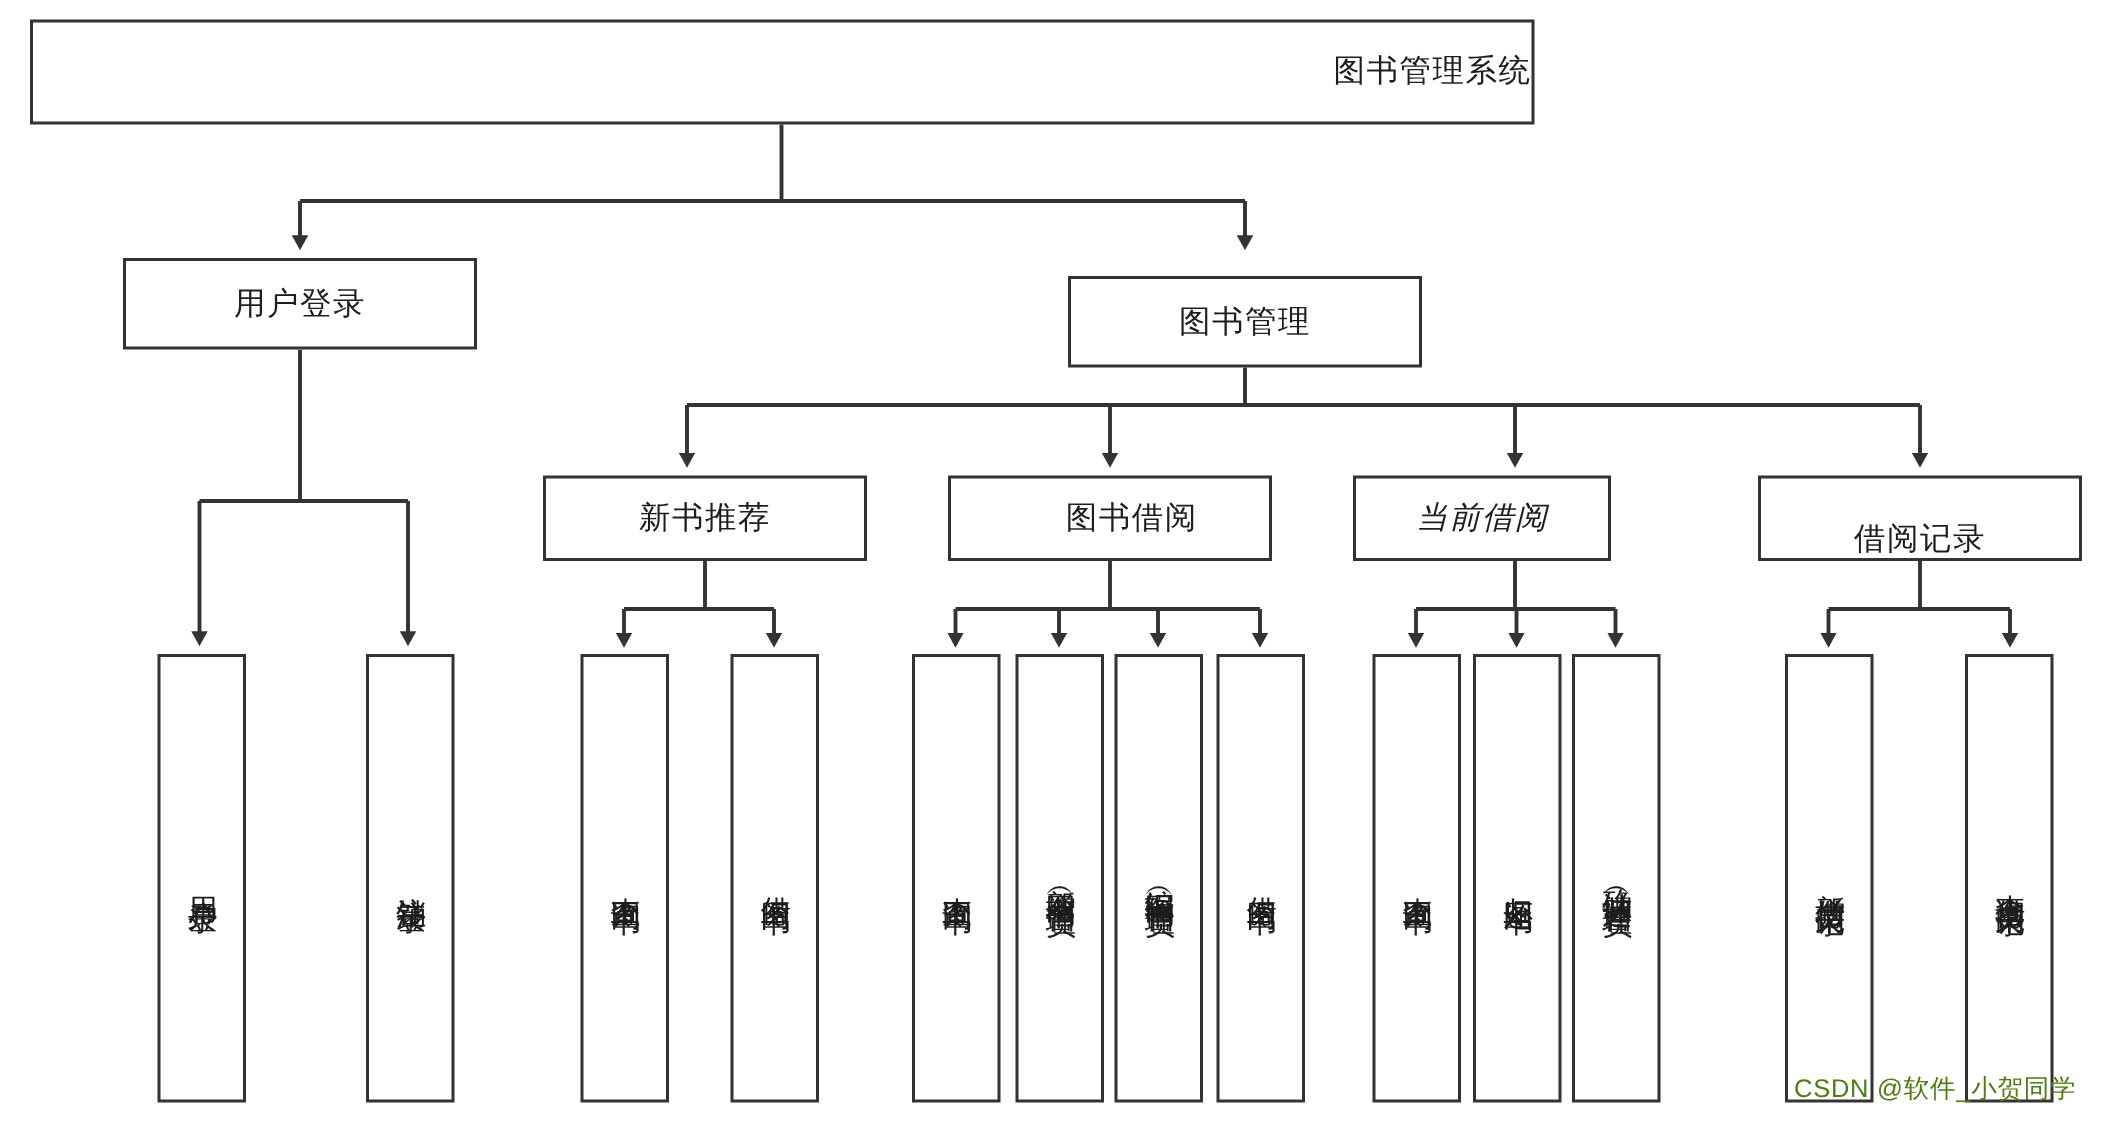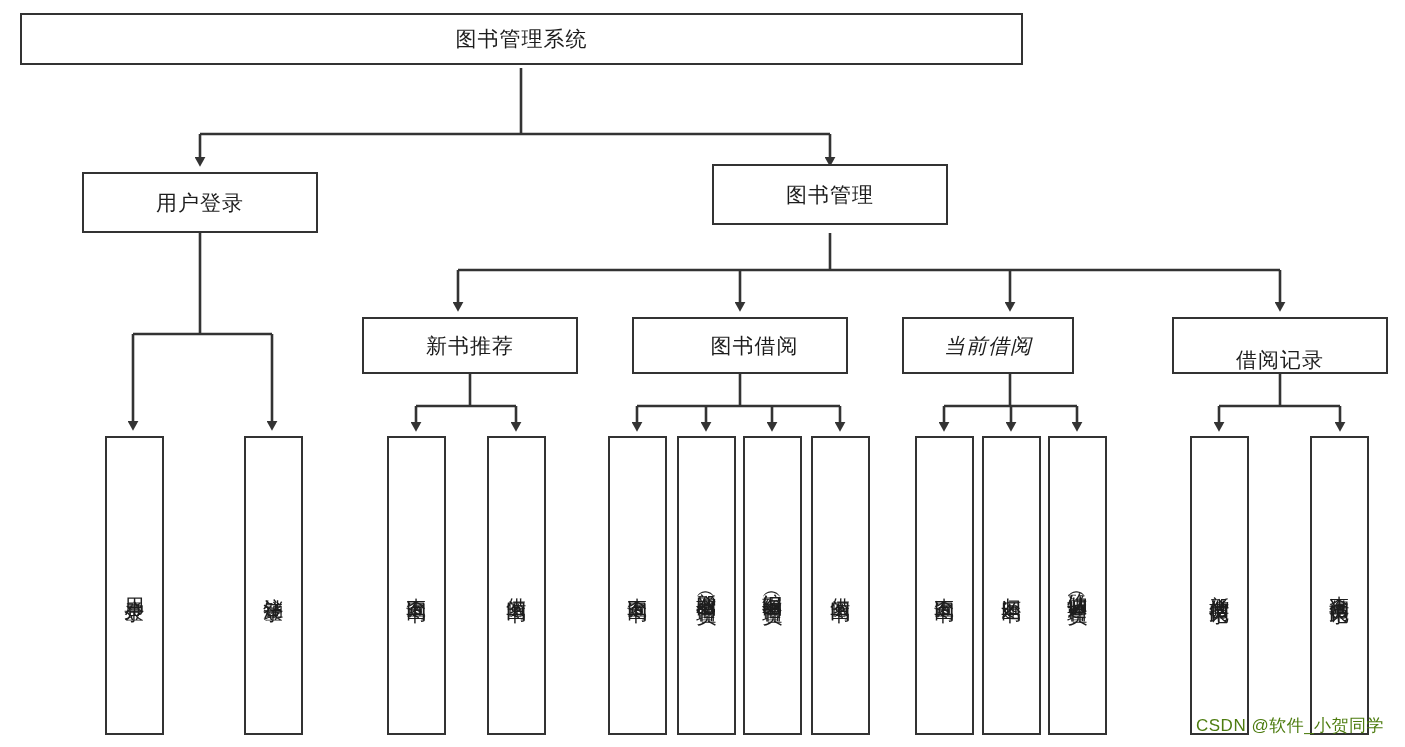--- a/index.html
+++ b/index.html
@@ -111,28 +111,28 @@
       <path d="M1011,406 L1011,423" marker-end="url(#arrow)"></path>
       <path d="M1077,406 L1077,423" marker-end="url(#arrow)"></path>
 
       <path d="M1280,374 L1280,406"></path>
       <path d="M1219,406 L1340,406"></path>
       <path d="M1219,406 L1219,423" marker-end="url(#arrow)"></path>
       <path d="M1340,406 L1340,423" marker-end="url(#arrow)"></path>
     </g>
   </svg>
 
-  <div class="node h" style="left:20px; top:13px; width:1003px; height:52px;">
+  <div class="node h" style="left:20px; top:13px; width:1003px; height:70px;justify-content:flex-end;">
     <span>图书管理系统</span>
   </div>
 
   <div class="node h" style="left:82px; top:172px; width:236px; height:61px;">
     <span>用户登录</span>
   </div>
-  <div class="node h" style="left:712px; top:164px; width:236px; height:61px;">
+  <div class="node h" style="left:712px; top:184px; width:236px; height:61px;">
     <span>图书管理</span>
   </div>
 
   <div class="node h" style="left:362px; top:317px; width:216px; height:57px;justify-content:center;">
     <span>新书推荐</span>
   </div>
   <div class="node h" style="left:632px; top:317px; width:216px; height:57px;padding-left:29px;">
     <span>图书借阅</span>
   </div>
   <div class="node h" style="left:902px; top:317px; width:172px; height:57px;font-style:italic;">

